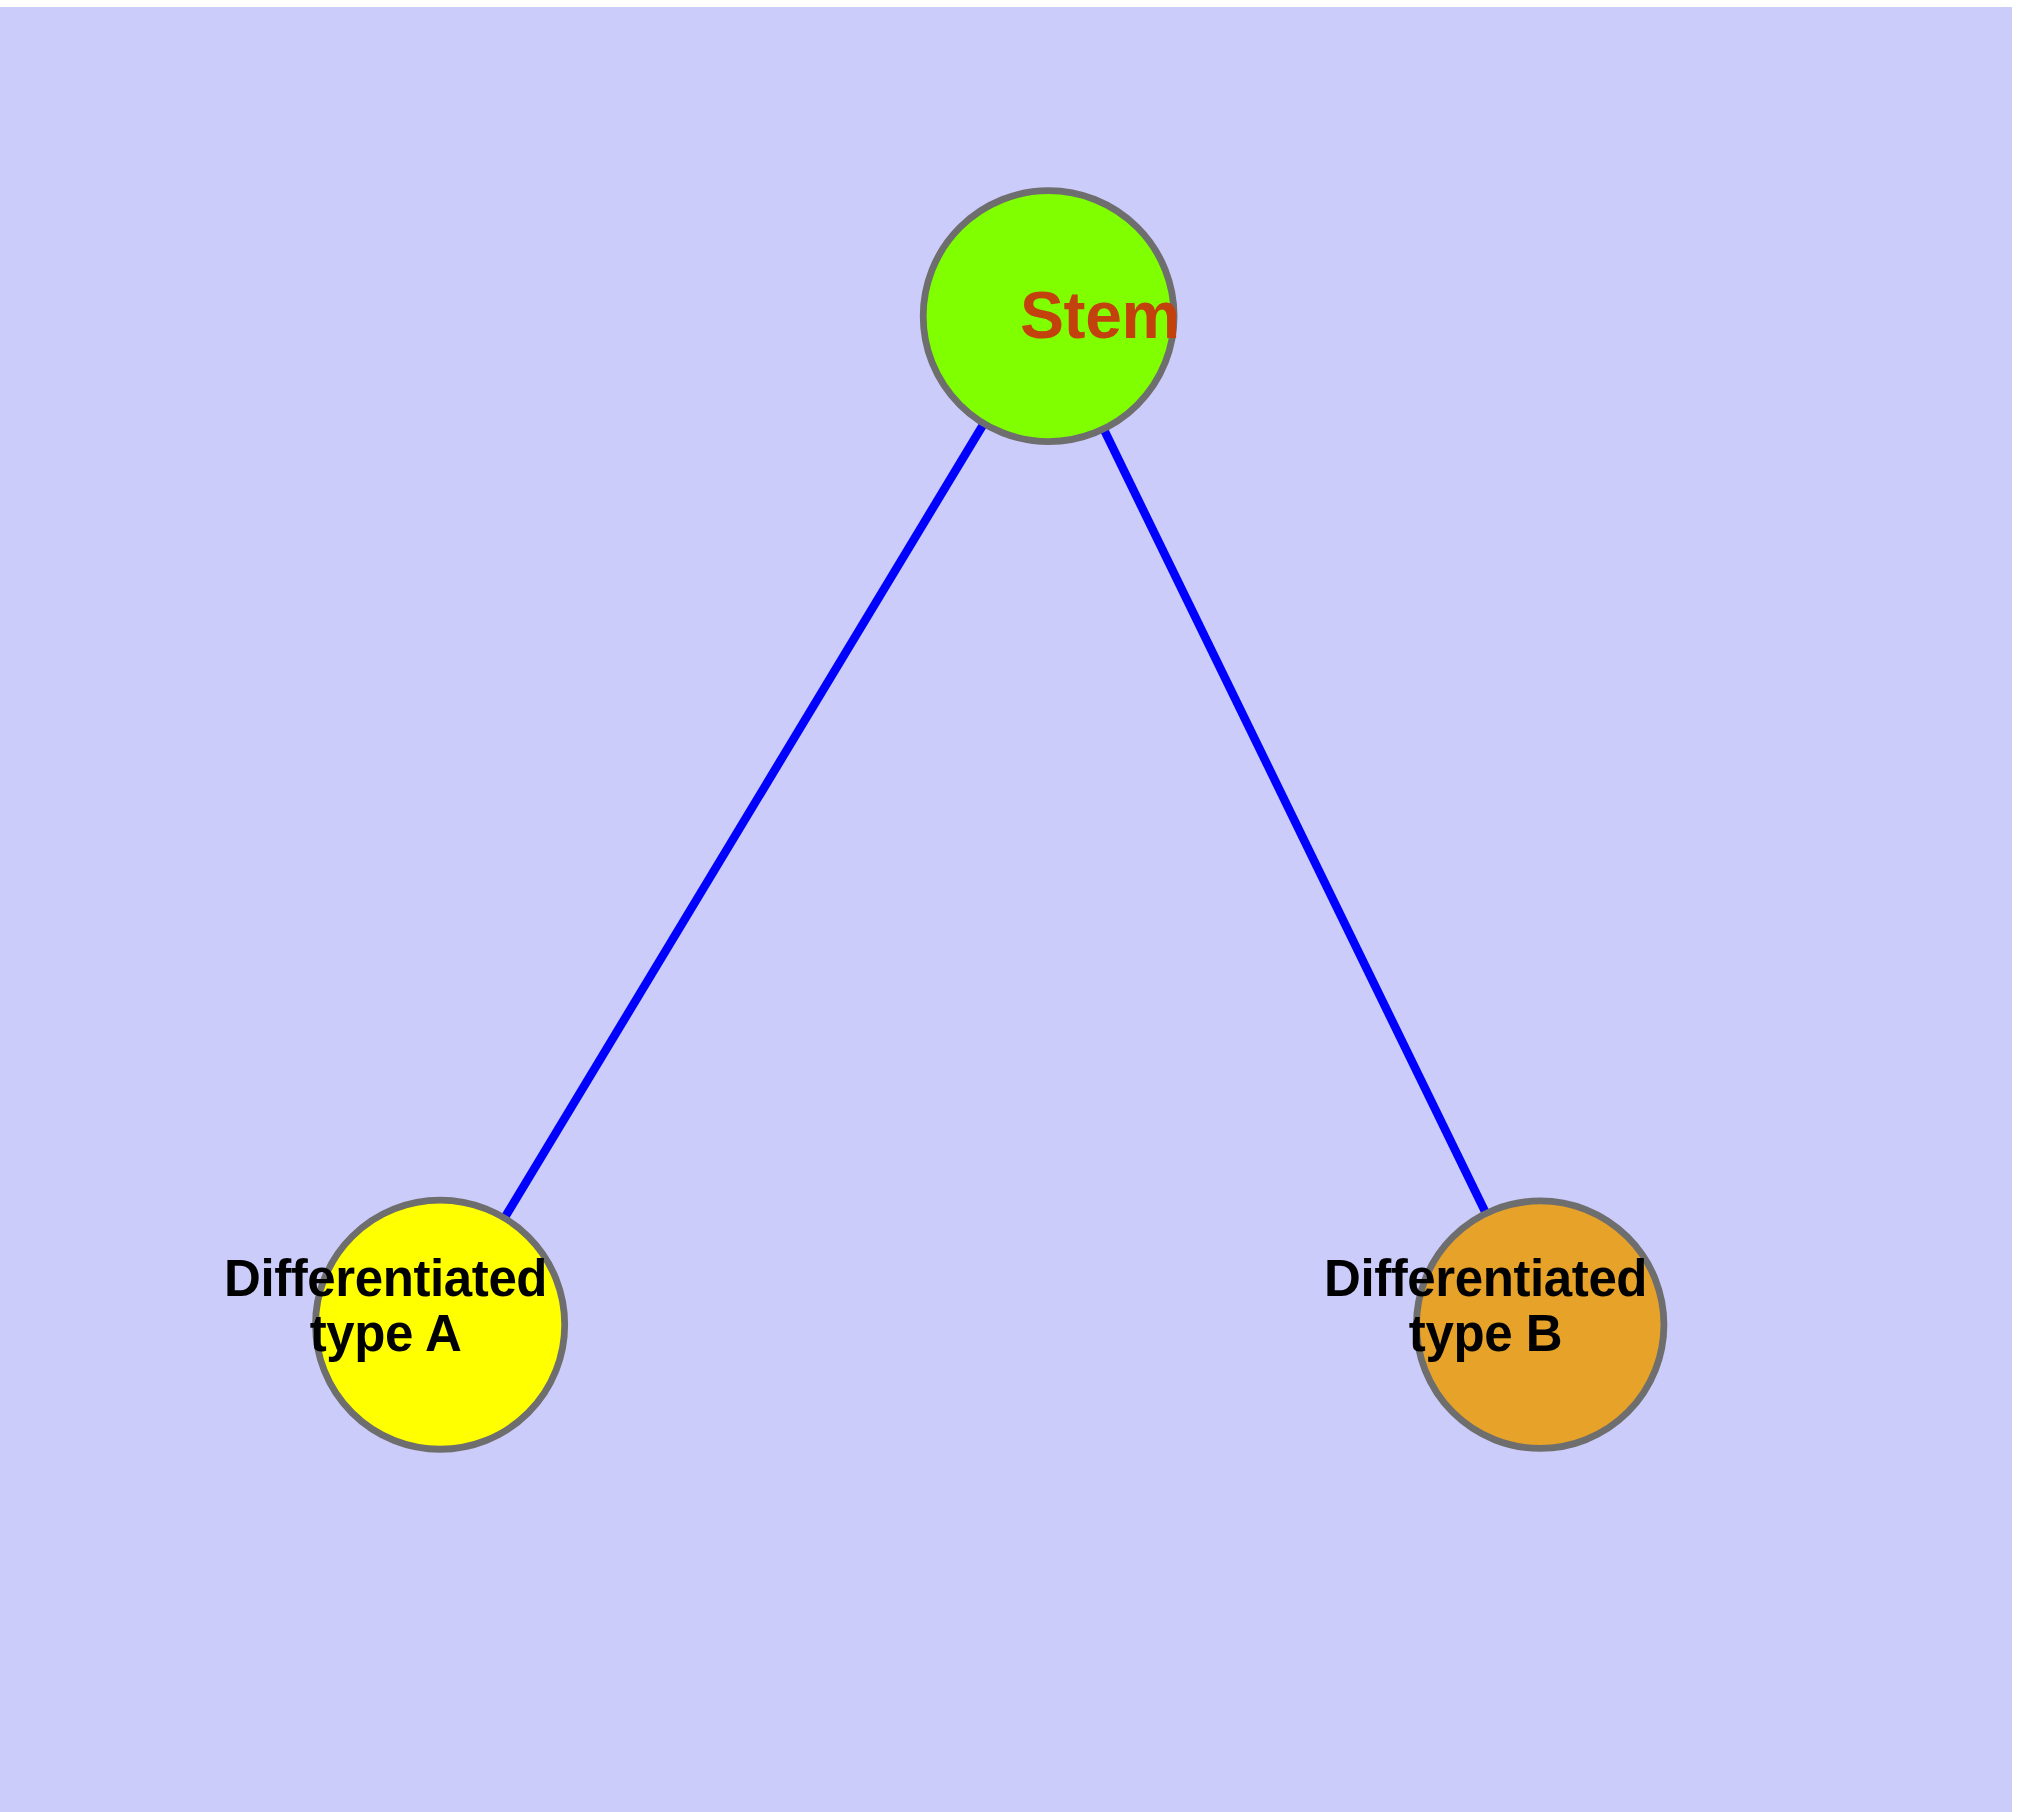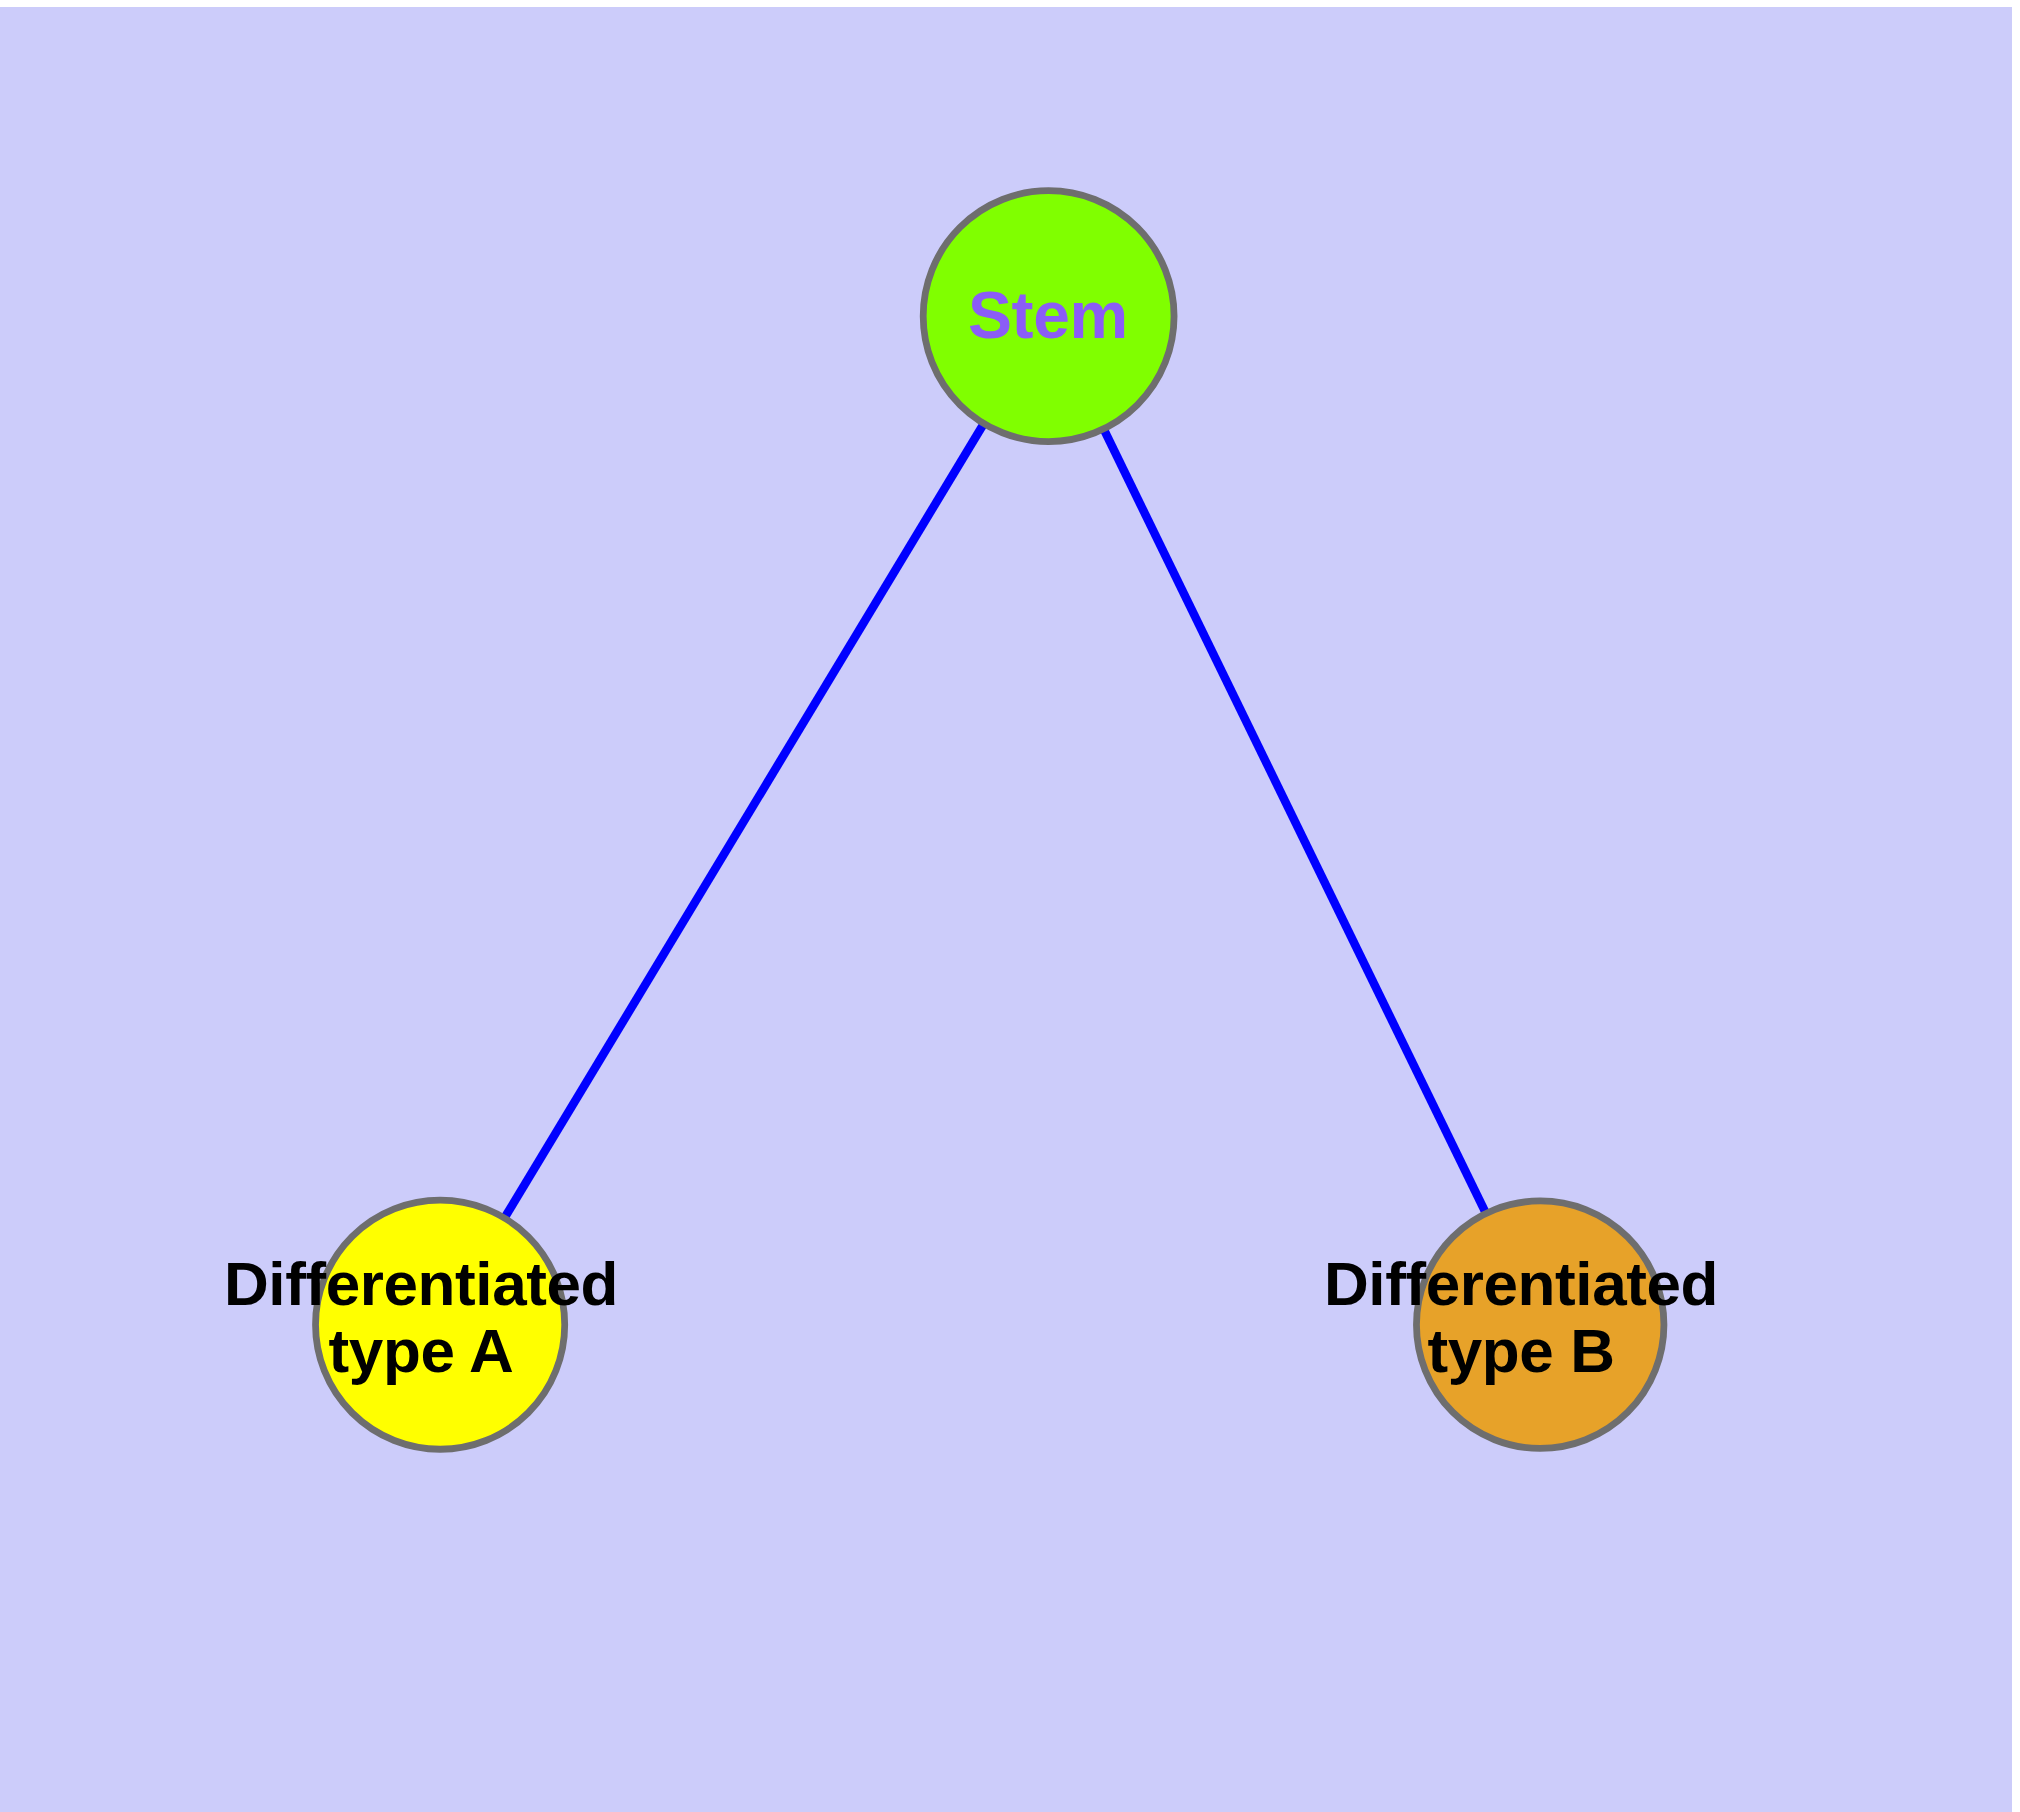--- a/index.html
+++ b/index.html
@@ -35,21 +35,21 @@
     position: absolute;
     text-align: center;
     font-weight: bold;
     color: #000000;
     line-height: 1.08;
     white-space: pre;
     letter-spacing: -0.4px;
     pointer-events: none;
   }
   .label-stem   { font-size: 66px; }
-  .label-branch { font-size: 62px; }
+  .label-branch { font-size: 51px; }
 </style>
 </head>
 <body>
 
 <div id="canvas" style="width: 2021px; height: 1812px; background: rgb(255, 255, 255);">
 
   <div id="plot-area" style="background: rgb(204, 204, 250); width: 2012px; height: 1805px;"></div>
 
   <svg id="graph-svg" viewBox="0 0 2384 2138" xmlns="http://www.w3.org/2000/svg">
     <g id="edges-group">
@@ -57,21 +57,21 @@
         <line x1="1302.7188929902434" y1="507.8370390661889" x2="1752.1573589162933" y2="1429.9607881213603" stroke="#0000ff" stroke-width="10" stroke-linecap="butt"></line>
       </g>
     <g id="nodes-group">
         <circle cx="1237" cy="373" r="148" fill="#80ff00" stroke="#6e6e6e" stroke-width="8"></circle>
         <circle cx="519" cy="1563" r="147" fill="#ffff00" stroke="#6e6e6e" stroke-width="8"></circle>
         <circle cx="1817" cy="1563" r="146" fill="#e7a229" stroke="#6e6e6e" stroke-width="8"></circle>
       </g>
   </svg>
 
   <div id="labels-layer">
-      <div class="node-label label-stem" style="color: #8b5cf6; left: 968px; top: 280px;">Stem</div>
+      <div class="node-label label-stem" style="color: #c2410c; left: 1020px; top: 280px;">Stem</div>
       <div class="node-label label-branch" style="color: rgb(0, 0, 0); left: 224px; top: 1251px;">Differentiated
 type A</div>
       <div class="node-label label-branch" style="color: rgb(0, 0, 0); left: 1324px; top: 1251px;">Differentiated
 type B</div>
     </div>
 
 </div>
 
 
 </body></html>

